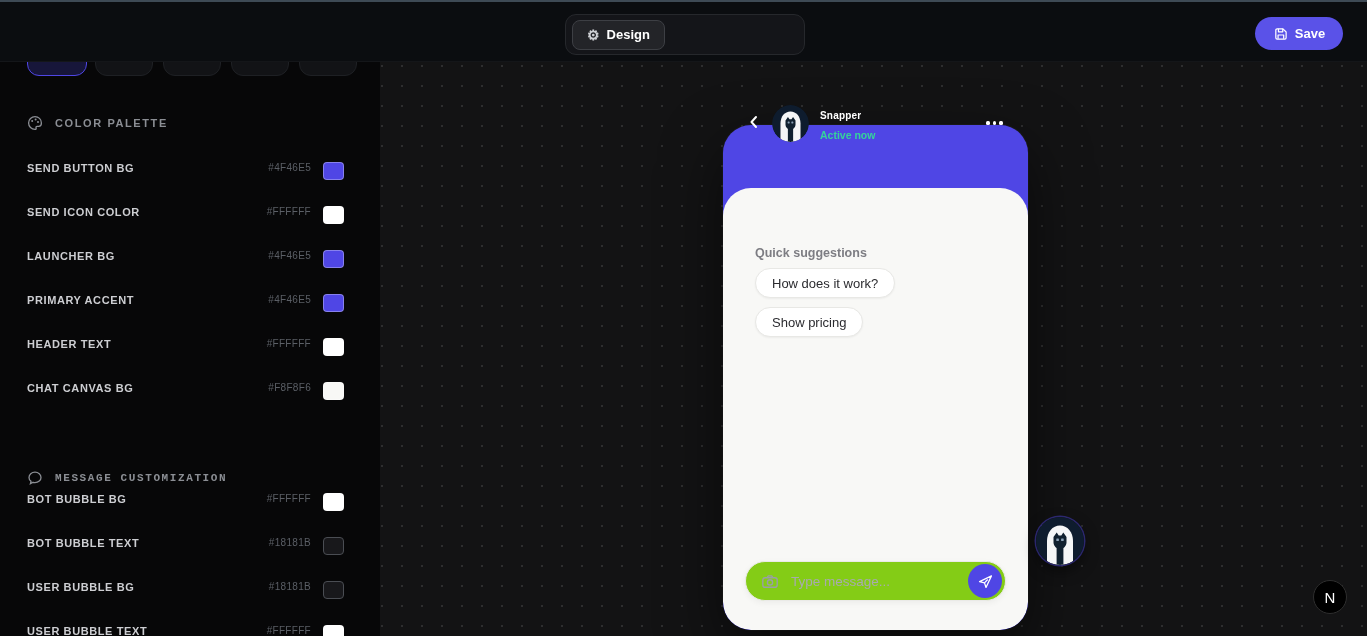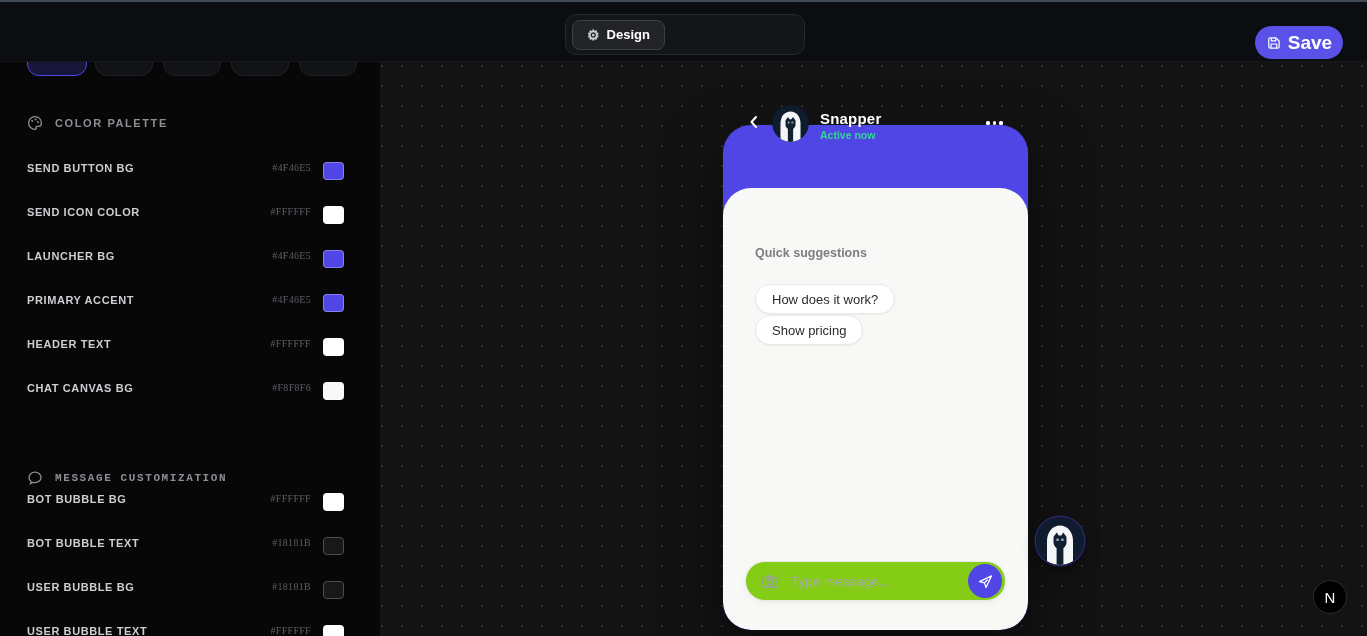--- a/index.html
+++ b/index.html
@@ -34,71 +34,71 @@
     display:flex; align-items:center; gap:7px; height:30px; padding:0 14px;
     border-radius:8px; font-size:13px; cursor:pointer;
     color:#77797e; font-weight:700; background:transparent; border:1px solid transparent;
   }
   .seg-tab.active { background:#232428; border-color:#3d3f44; color:#ffffff; }
   .seg-tab .gear { font-size:14px; line-height:1; color:#cfd1d5; }
   .save-btn {
     position:absolute; left:1255px; top:17px; width:88px; height:33px;
     background:#5a52e8; border:none; border-radius:17px; cursor:pointer;
     display:flex; align-items:center; justify-content:center; gap:7px;
-    color:#fff; font-size:19px; font-weight:700; font-family:"Liberation Sans",sans-serif;margin-top:9px;
+    color:#fff; font-size:13px; font-weight:700; font-family:"Liberation Sans",sans-serif;
   }
   
   #sidebar {
     position:absolute; left:0; top:0; width:380px; height:636px;
     background:#070708; z-index:10;
   }
   .mini-tab { position:absolute; top:48px; height:28px; border-radius:12px;
     background:#121316; border:1px solid #1e2024; cursor:pointer; }
   .mini-tab.active { background:#17163a; border:1.5px solid #4f46e5; }
   .section-head {
     position:absolute; left:27px; display:flex; align-items:center; gap:12px;
     color:#8b8e94; font-size:11px; font-weight:700; letter-spacing:1.6px;
   }
   .section-head svg { display:block; }
   .crow { position:absolute; left:27px; width:330px; height:20px;
     display:flex; align-items:flex-start; }
   .crow .lbl { color:#cdced2; font-size:11px; font-weight:700; letter-spacing:.6px; }
   .crow .hex { position:absolute; right:46px; color:#5b5f66; font-size:10px;
-    font-family:Liberation Serif, serif; letter-spacing:.3px; }
+    font-family:Liberation Sans, sans-serif; letter-spacing:.3px; }
   .crow .swatch { position:absolute; right:13px; width:21px; height:18px;
     border-radius:4px; border:1px solid rgba(255,255,255,0.32); cursor:pointer; padding:0; }
   
   #widget {
     position:absolute; left:723px; top:97px; width:305px; height:505px;
     border-radius:28px; background:#4f46e5; z-index:5;
     box-shadow:0 24px 60px rgba(0,0,0,0.55), 0 0 0 1px rgba(255,255,255,0.03);
     overflow:hidden;
     margin-top:28px;
   }
   .w-header { position:absolute; left:0; top:0; width:100%; height:63px; }
   .w-back { position:absolute; left:744px; top:110px; width:20px; height:26px;
     background:none; border:none; cursor:pointer; z-index:7; }
   .w-avatar { position:absolute; left:772px; top:105px; width:37px; height:37px;
     border-radius:50%; overflow:hidden; z-index:7; }
   .w-title { position:absolute; left:820px; top:110px; color:#ffffff;
-    font-size:15px; font-weight:800; z-index:7; letter-spacing:.2px; }
+    font-size:10px; font-weight:800; z-index:7; letter-spacing:.2px; }
   .w-status { position:absolute; left:820px; top:129px; color:#35d39b;
     font-size:10.5px; font-weight:700; z-index:7; }
   .w-more { position:absolute; left:986px; top:116px; width:26px; height:14px;
     display:flex; gap:3px; align-items:center; background:none; border:none;
     cursor:pointer; z-index:7; }
   .w-more i { width:3.5px; height:3.5px; border-radius:1.5px; background:#fff; display:block; }
   .w-body {
     position:absolute; left:0; top:63px; width:100%; height:442px;
     background:#f8f8f6; border-radius:28px;
   }
   .sugg-label { position:absolute; left:32px; top:58px; color:#7d7d83;
     font-size:12.5px; font-weight:600; }
-  .chips { position:absolute; left:32px; top:96px; width:245px;
-    display:flex; flex-wrap:wrap; gap:1px; }
+  .chips { position:absolute; left:32px; top:80px; width:245px;
+    display:flex; flex-wrap:wrap; gap:9px; }
   .chip {
     height:30px; padding:0 16px; border-radius:16px; background:#ffffff;
     border:1px solid #e8e8e5; box-shadow:0 1px 2px rgba(0,0,0,0.05);
     font-size:13px; color:#2b2b2f; font-family:"Liberation Sans",sans-serif;
     display:flex; align-items:center; cursor:pointer; white-space:nowrap;
   }
   .input-bar {
     position:absolute; left:22px; right:22px; bottom:29px; height:40px;
     background:#84cc16; border:1px solid #eaeae7; border-radius:20px;
     box-shadow:0 2px 6px rgba(0,0,0,0.05);

